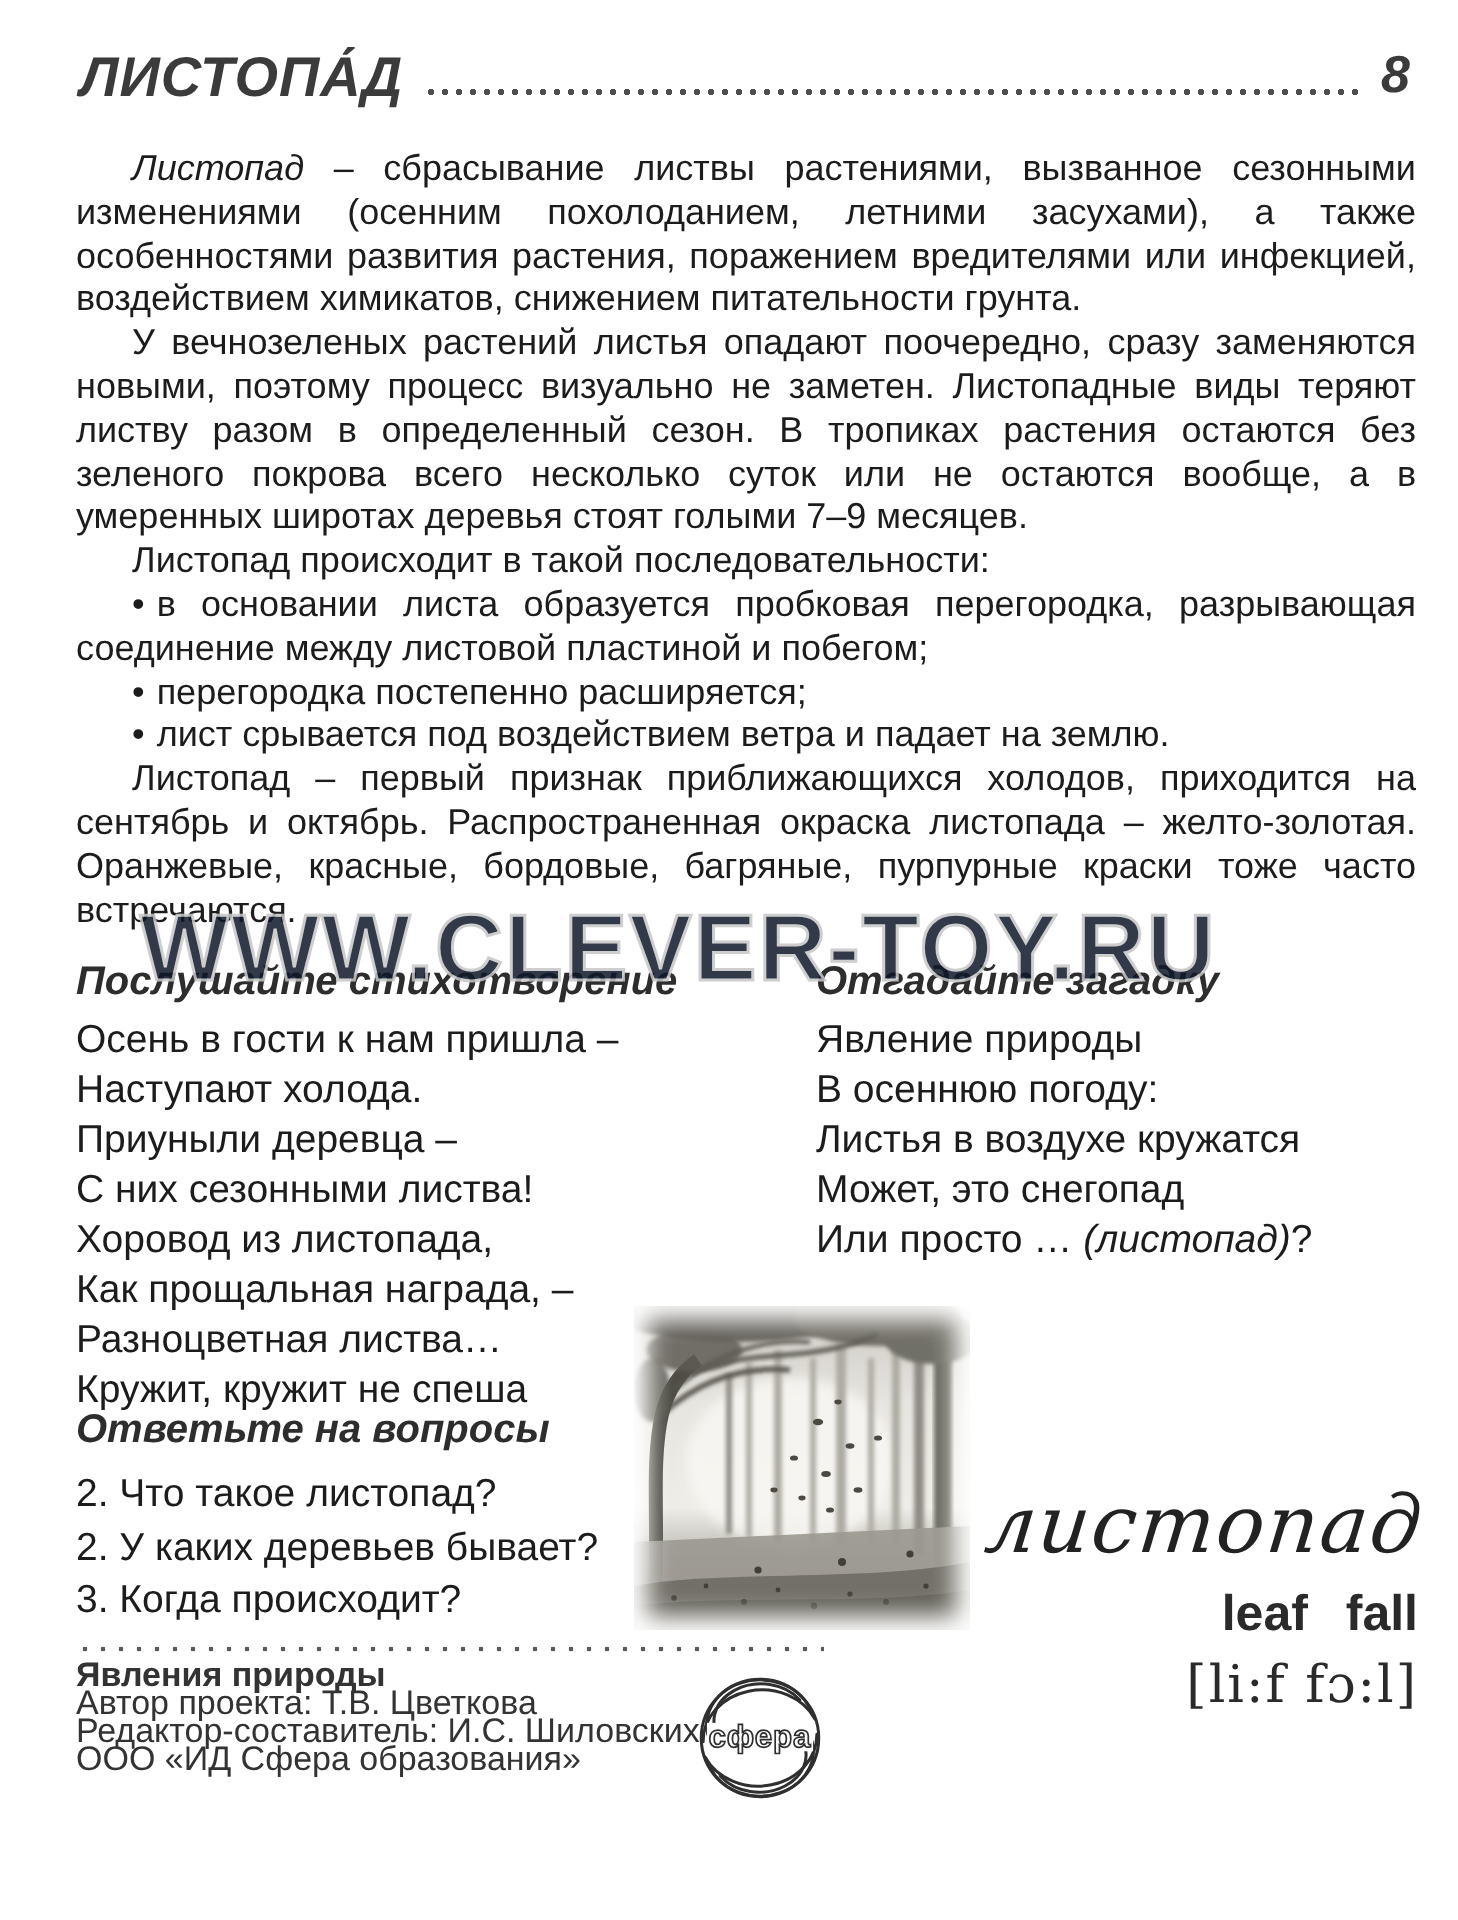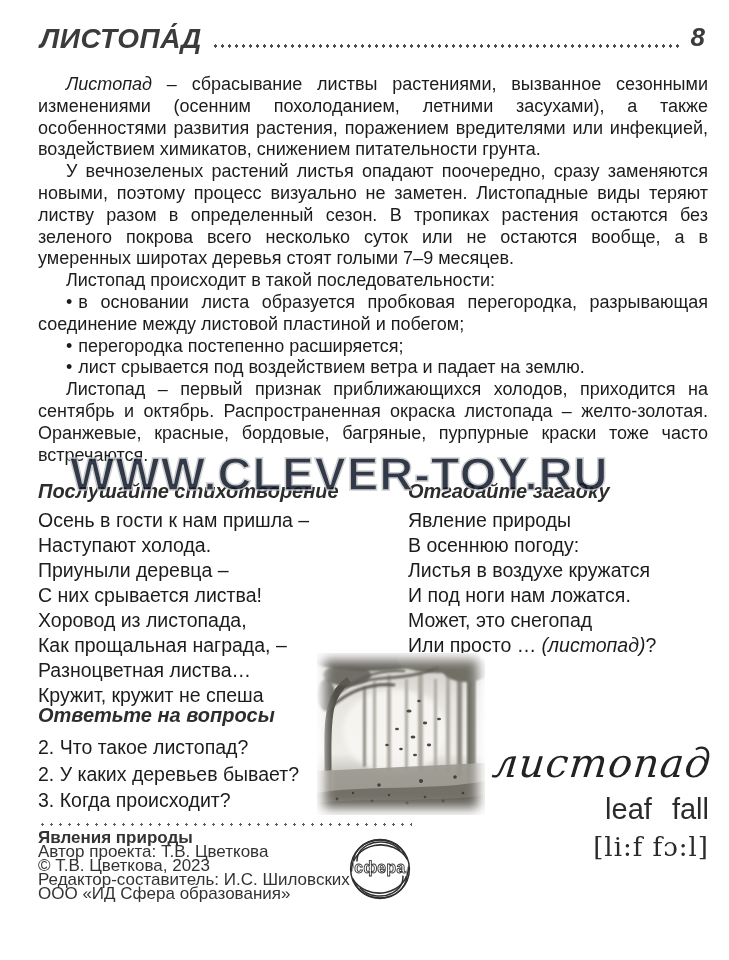--- a/index.html
+++ b/index.html
@@ -42,21 +42,21 @@
   .question-line { font-size:19.5px; line-height:26.5px; }
   
   .photo { position:absolute; left:317px; top:653px; width:168px; height:162px; }
   .photo-fade { position:absolute; inset:0; box-shadow:inset 0 0 12px 7px #ffffff; pointer-events:none; }
   
   .vocab { position:absolute; right:20px; top:740px; width:250px; text-align:right; color:#222; }
   .vocab-script {
     font-family:"DejaVu Serif", serif; font-style:italic; font-size:40px;
     letter-spacing:1px; transform:skewX(-6deg); transform-origin:right bottom;
   }
-  .vocab-english { font-size:29px; font-weight:normal; word-spacing:12px; margin-top:7px; color:#2a2a2a; }
+  .vocab-english { font-size:25px; font-weight:bold; word-spacing:12px; margin-top:7px; color:#2a2a2a; }
   .vocab-transcription { font-family:"DejaVu Serif", serif; font-size:26px; margin-top:6px; letter-spacing:1px; color:#2a2a2a; }
   
   .sep-dots {
     position:absolute; left:38px; top:823px; width:374px; height:3px;
     background-image:radial-gradient(circle, #5a5a5a 1.1px, rgba(0,0,0,0) 1.3px);
     background-size:9px 3px; background-repeat:repeat-x; background-position:0 50%;
   }
   .credits { position:absolute; left:38px; top:831px; font-size:17px; line-height:14px; color:#333333; }
   .credits-series { font-weight:bold; }
   
@@ -83,33 +83,32 @@
     <p>Листопад – первый признак приближающихся холодов, приходится на сентябрь и октябрь. Распространенная окраска листопада – желто-золотая. Оранжевые, красные, бордовые, багряные, пурпурные краски тоже часто встречаются.</p>
   </div>
 
   <div class="watermark">WWW.CLEVER-TOY.RU</div>
 
   <div class="col-left">
     <h2 class="col-heading">Послушайте стихотворение</h2>
     <div class="verse-line">Осень в гости к нам пришла –</div>
     <div class="verse-line">Наступают холода.</div>
     <div class="verse-line">Приуныли деревца –</div>
-    <div class="verse-line">С них срывается листва!</div>
+    <div class="verse-line">С них сезонными листва!</div>
     <div class="verse-line">Хоровод из листопада,</div>
     <div class="verse-line">Как прощальная награда, –</div>
     <div class="verse-line">Разноцветная листва…</div>
     <div class="verse-line">Кружит, кружит не спеша</div>
   </div>
 
   <div class="col-right">
     <h2 class="col-heading">Отгадайте загадку</h2>
     <div class="verse-line">Явление природы</div>
     <div class="verse-line">В осеннюю погоду:</div>
     <div class="verse-line">Листья в воздухе кружатся</div>
-    <div class="verse-line">И под ноги нам ложатся.</div>
     <div class="verse-line">Может, это снегопад</div>
     <div class="verse-line"><span>Или просто … </span><span class="answer-italic">(листопад)</span><span>?</span></div>
   </div>
 
   <div class="questions">
     <h2 class="col-heading">Ответьте на вопросы</h2>
     <div class="question-line">2. Что такое листопад?</div>
     <div class="question-line">2. У каких деревьев бывает?</div>
     <div class="question-line">3. Когда происходит?</div>
   </div>
@@ -190,21 +189,20 @@
   <div class="vocab">
     <div class="vocab-script">листопад</div>
     <div class="vocab-english">leaf fall</div>
     <div class="vocab-transcription">[li:f fɔ:l]</div>
   </div>
 
   <div class="sep-dots"></div>
   <div class="credits">
     <div class="credits-series">Явления природы</div>
     <div>Автор проекта: Т.В. Цветкова</div>
-    <div>© Т.В. Цветкова, 2023</div>
     <div>Редактор-составитель: И.С. Шиловских</div>
     <div>ООО «ИД Сфера образования»</div>
   </div>
 
   <div class="logo">
     <svg viewBox="0 0 76 76" width="72" height="72" xmlns="http://www.w3.org/2000/svg">
       <g fill="none" stroke="#2f2f2f" stroke-width="1.6" stroke-linecap="round">
         <circle cx="38" cy="38" r="31"></circle>
         <path d="M8,40 A31,27 0 0 1 67,28"></path>
         <path d="M12,40 A25,21 0 0 1 64,22"></path>

